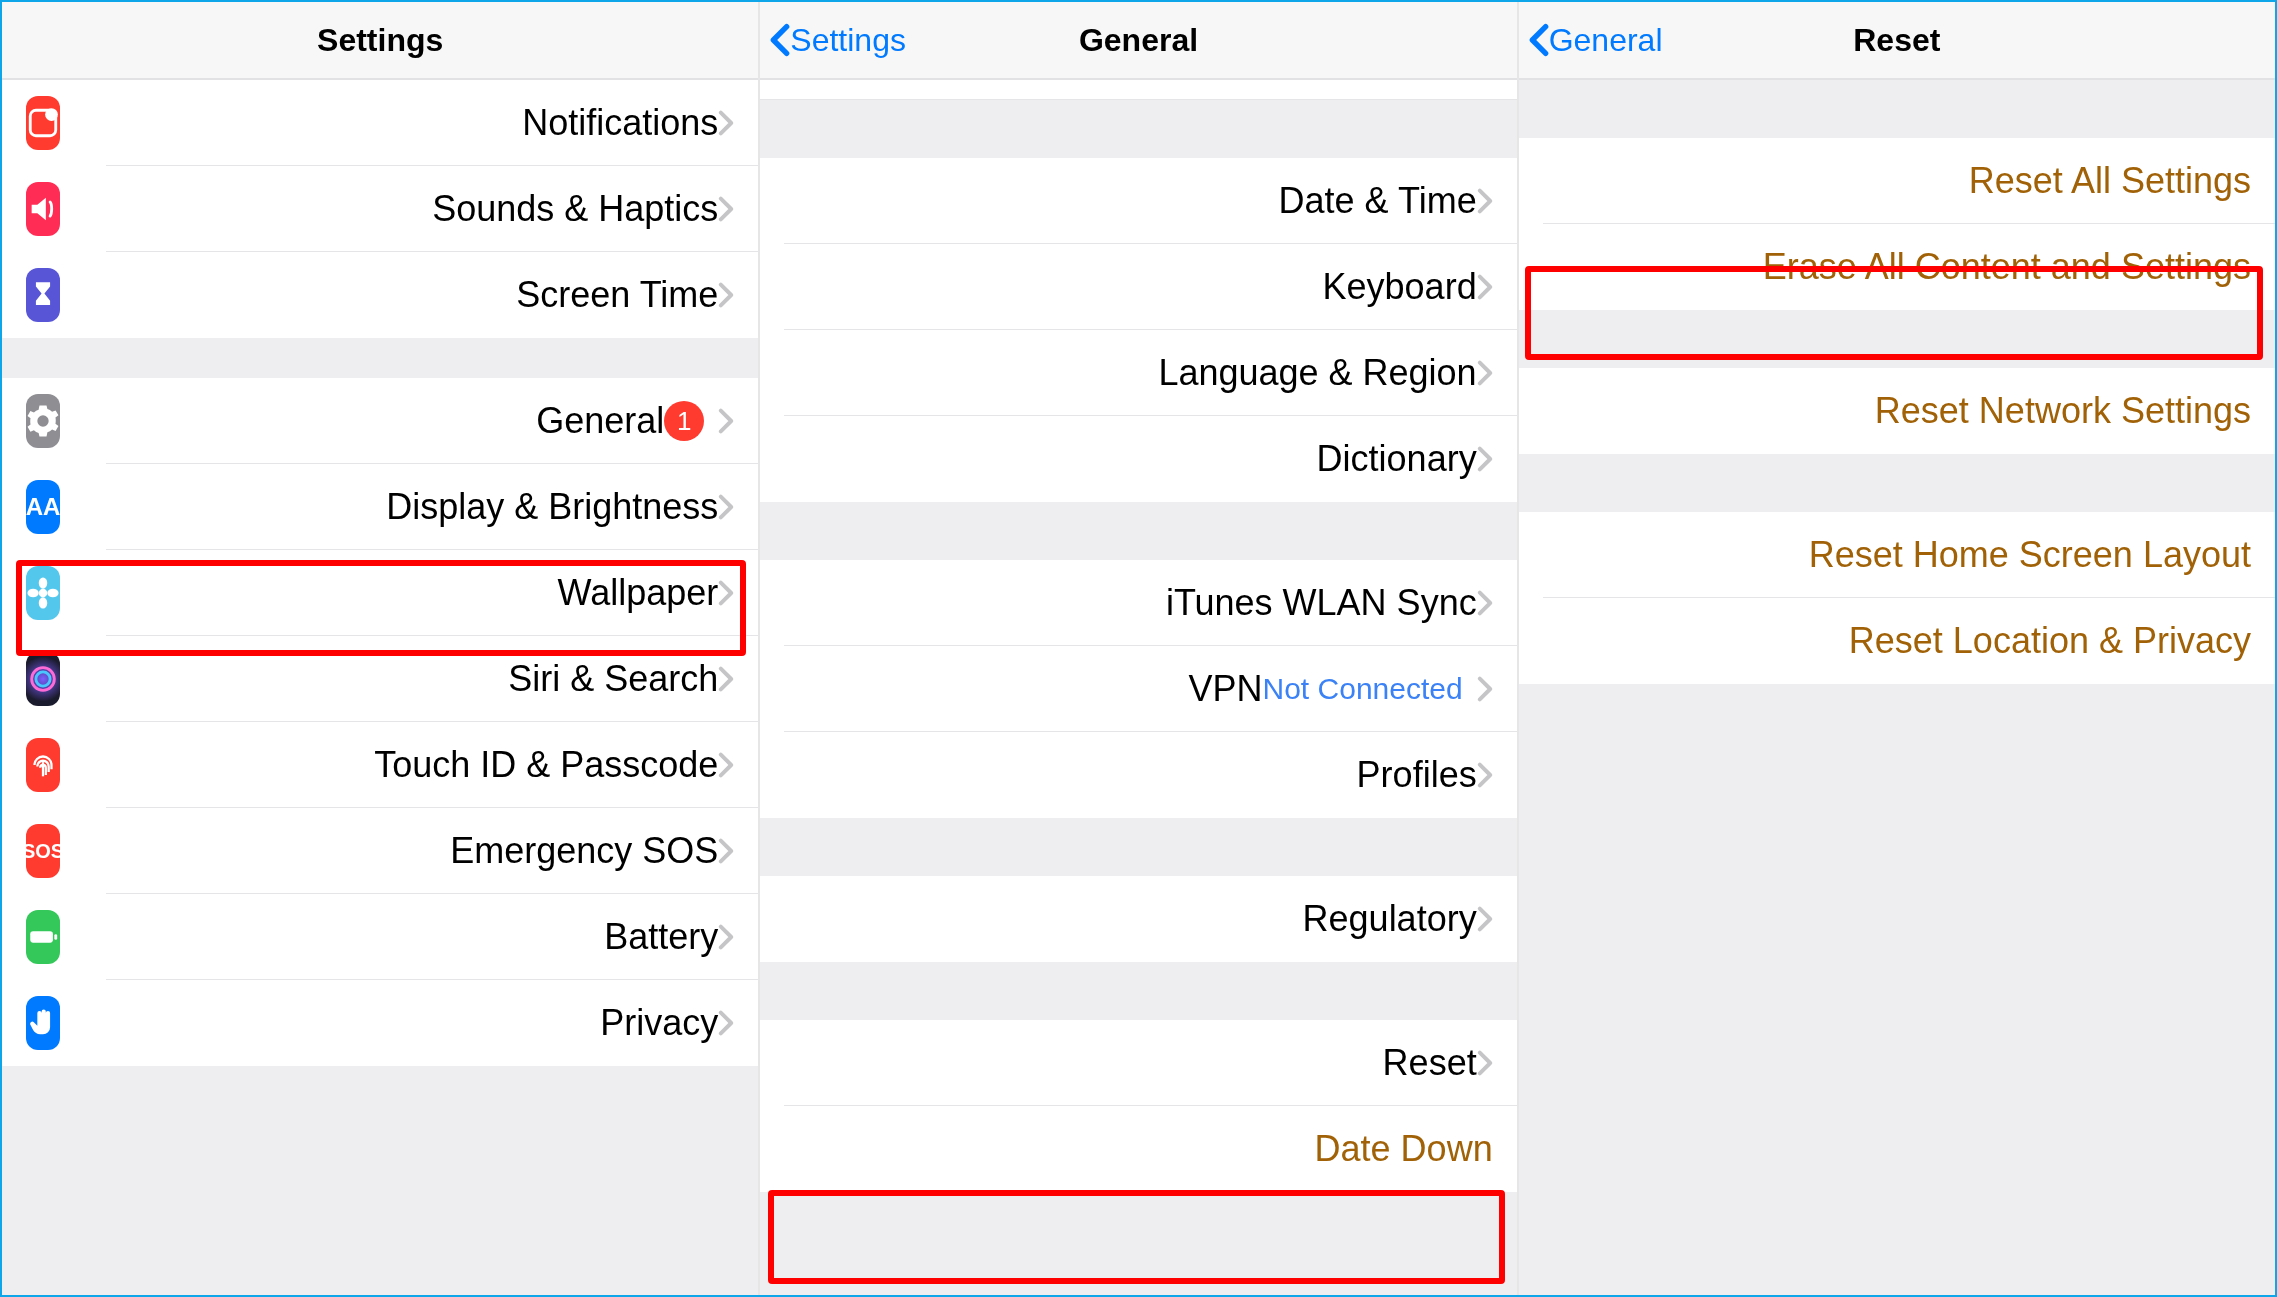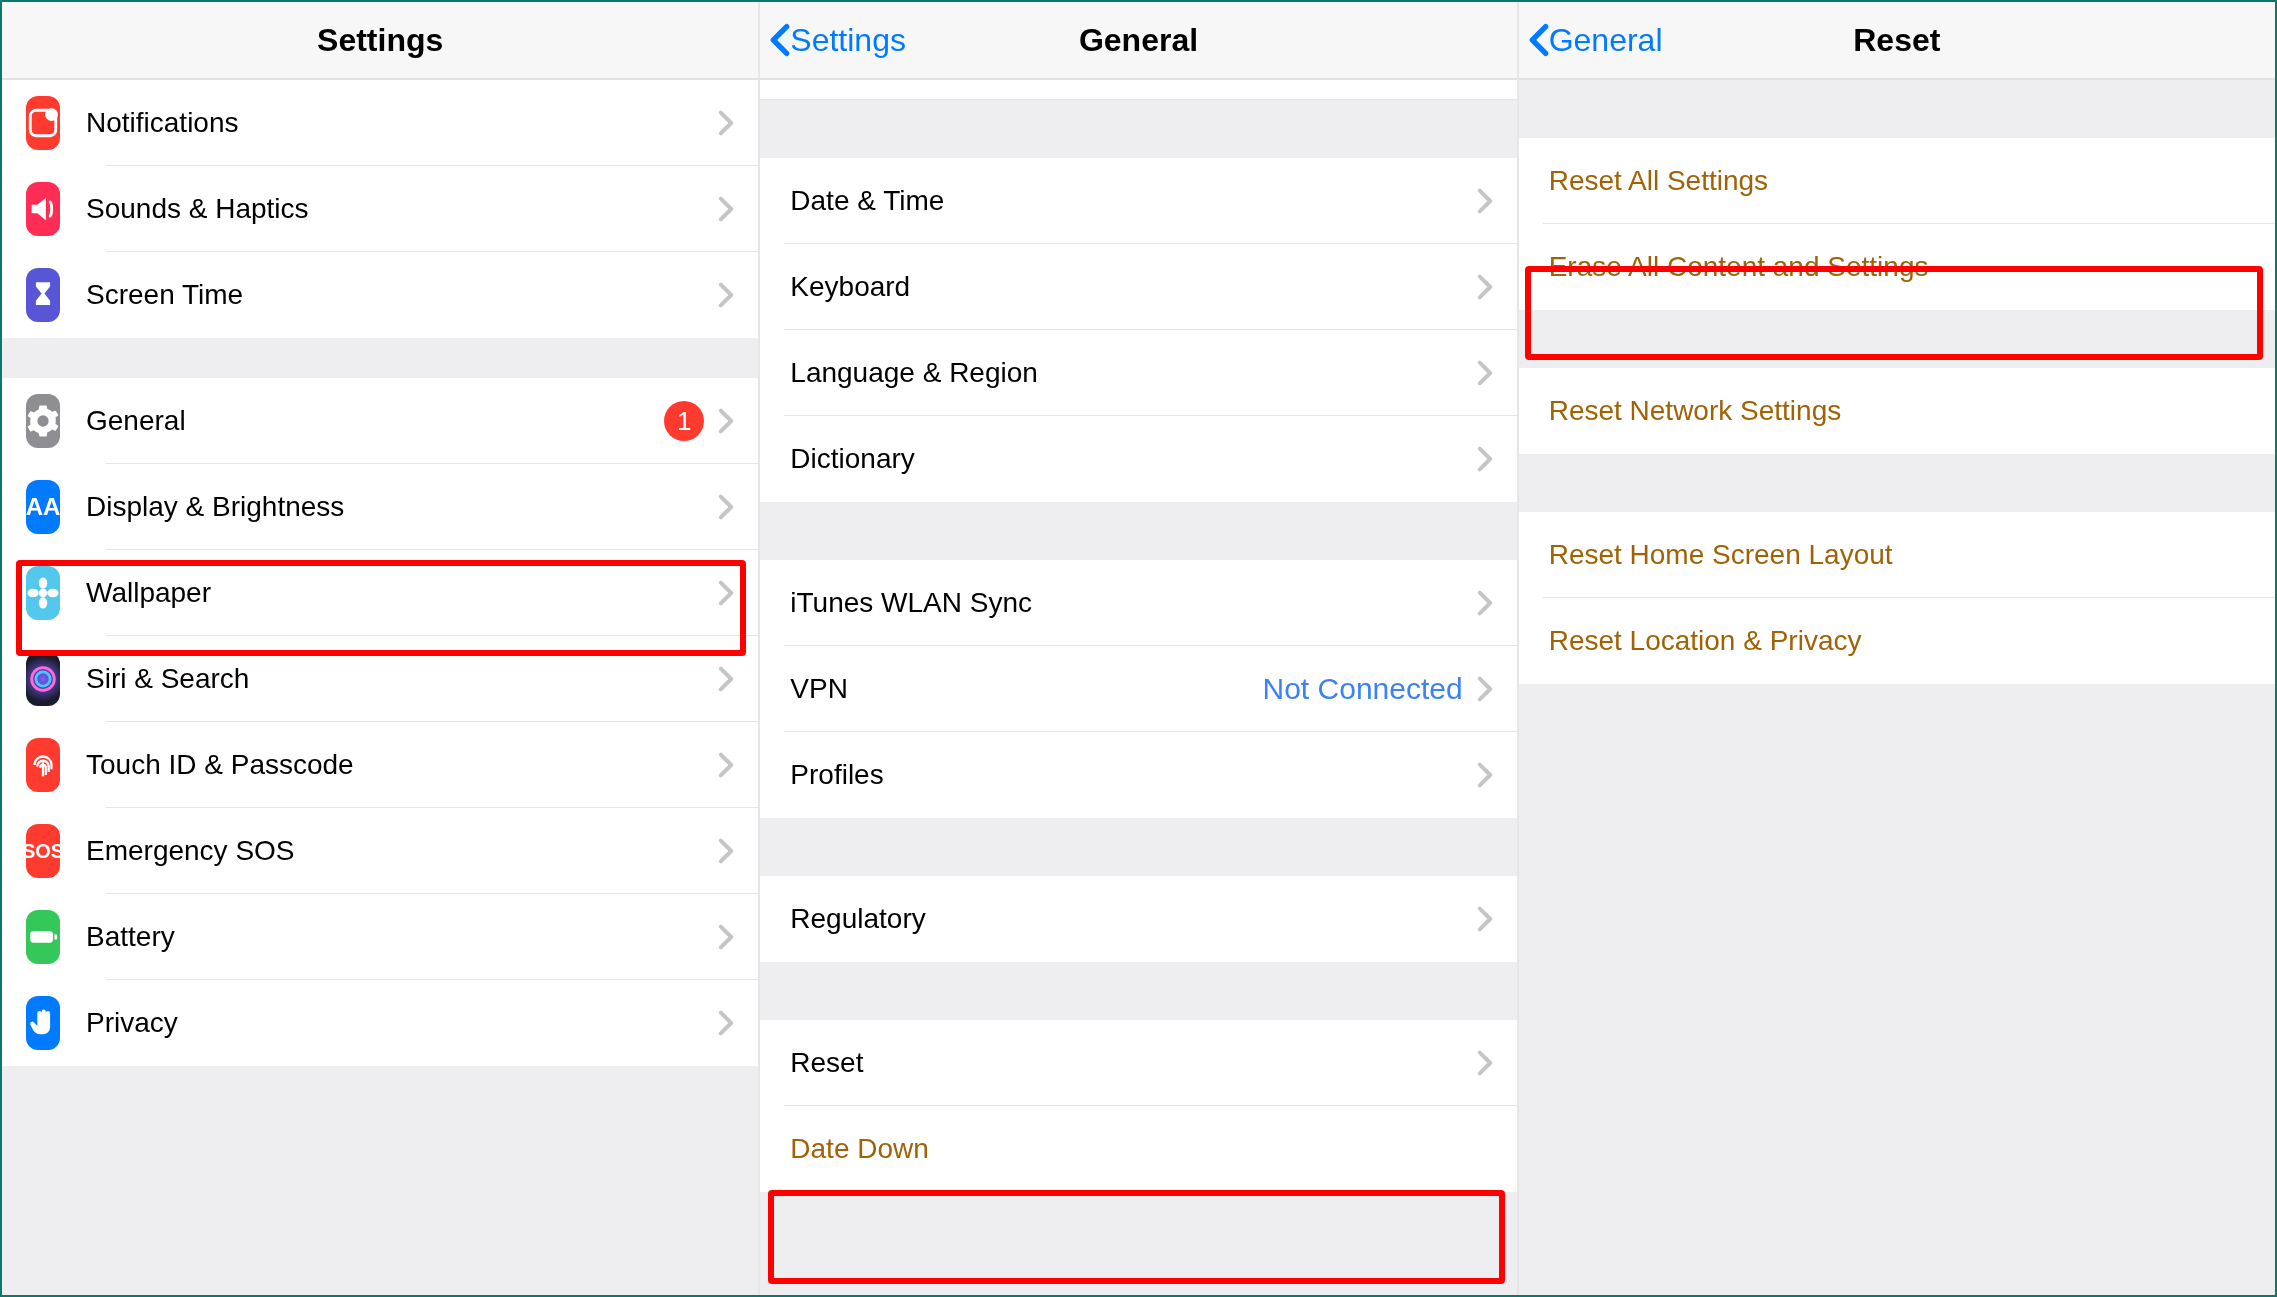--- a/index.html
+++ b/index.html
@@ -7,21 +7,21 @@
     width: 2277px;
     height: 1297px;
     font-family: -apple-system, "Helvetica Neue", Arial, sans-serif;
     background: #fff;
     overflow: hidden;
   }
   .container {
     display: flex;
     width: 100%;
     height: 100%;
-    border: 2px solid #0f766e;
+    border: 2px solid #0ea5e9;
   }
   .pane {
     flex: 1 1 0;
     display: flex;
     flex-direction: column;
     background: #eeeef0;
     border-right: 2px solid #e6e6e6;
     position: relative;
   }
   .pane:last-child { border-right: none; }
@@ -86,23 +86,24 @@
   .icon-box {
     width: 34px; height: 54px;
     border-radius: 12px;
     margin-right: 26px;
     display: flex;
     align-items: center;
     justify-content: center;
     flex-shrink: 0;
   }
   .row-label {
-    font-size: 28px;
+    font-size: 36px;
     color: #000;
     flex: 1;
+    text-align: right;
   }
   .row-label.blue { color: #a16207; }
   .row-value {
     font-size: 30px;
     color: #3b82f6;
     margin-right: 14px;
   }
   .badge {
     min-width: 40px;
     height: 40px;

